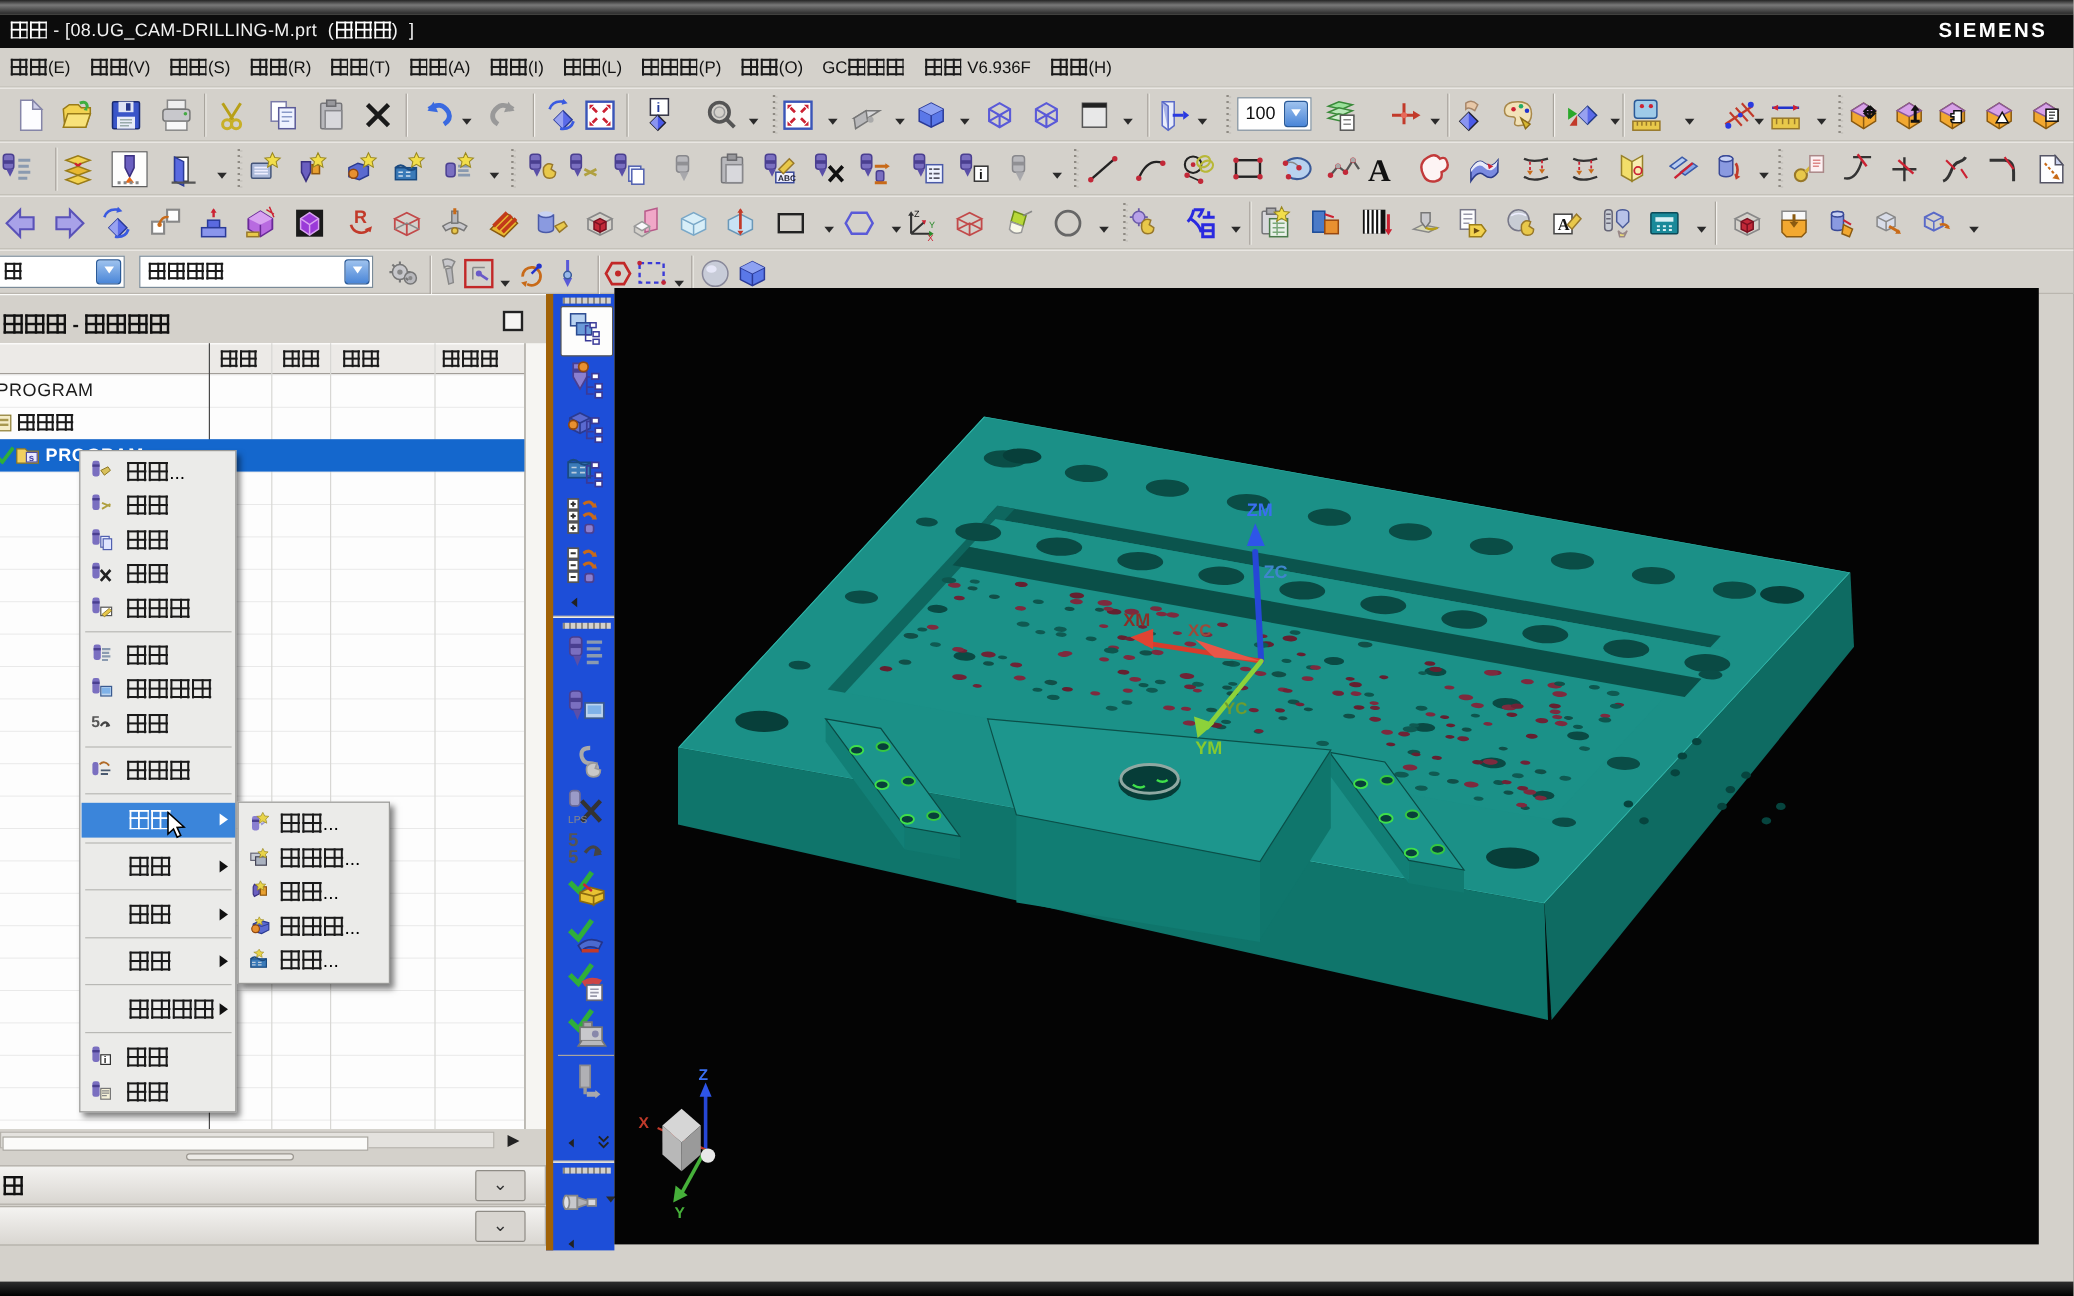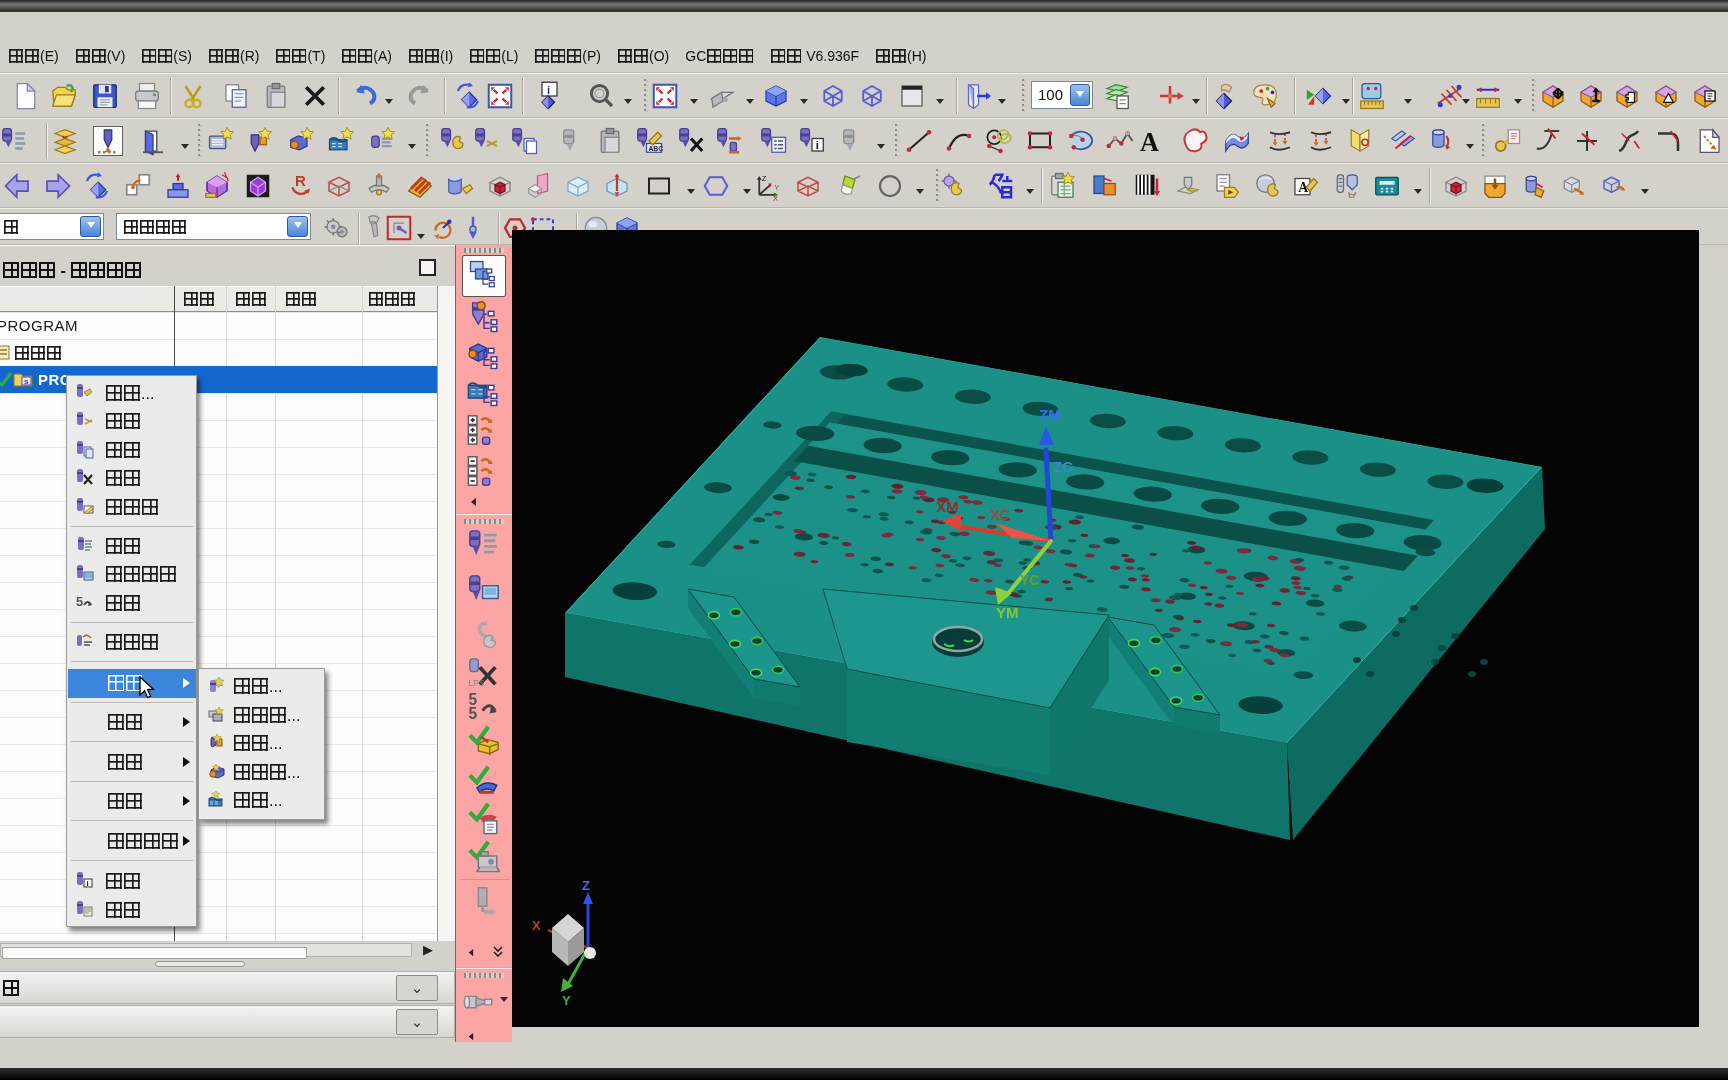--- a/index.html
+++ b/index.html
@@ -33,22 +33,22 @@
 #tb2{top:118px;height:45px}
 #tb3{top:163px;height:45px}
 #tb4{top:208px;height:37px}
 .ic{position:absolute;top:7px;width:30px;height:30px}
 #tb4 .ic{top:4px}
 .sep{position:absolute;top:4px;width:1px;height:36px;background:#a8a49d;box-shadow:1px 0 0 #f2f0ec}
 .grip{position:absolute;top:5px;width:5px;height:34px;background:repeating-linear-gradient(#8e8a83 0 2px,transparent 2px 5px) 0 0/2px 100% no-repeat, repeating-linear-gradient(#c8c5bf 0 2px,transparent 2px 5px) 2px 1px/2px 100% no-repeat}
 .car{position:absolute;width:0;height:0;border-left:4px solid transparent;border-right:4px solid transparent;border-top:5px solid #2a2a2a;top:25px}
 
 #panel{position:absolute;left:0;top:245px;width:455px;height:797px;background:#d4d1cb}
-#strip{position:absolute;left:455px;top:245px;width:57px;height:797px;background:#fca5a5;border-left:1px solid #a16207}
-#vp{position:absolute;left:512px;top:230px;width:1187px;height:797px;background:#040404}
+#strip{position:absolute;left:455px;top:245px;width:57px;height:797px;background:#1d4ed8;border-left:6px solid #a16207}
+#vp{position:absolute;left:512px;top:240px;width:1187px;height:797px;background:#040404}
 
 #status{position:absolute;left:0;top:1042px;width:1728px;height:26px;background:#d4d1cb;border-top:1px solid #f0eeea;font-size:14px;color:#111}
 #bstrip{position:absolute;left:0;top:1068px;width:1728px;height:12px;background:linear-gradient(#2e2e2e,#000)}
 
 #panel{border-top:1px solid #fbfbf9}
 #phead{position:absolute;left:0;top:8px;width:455px;height:36px;font-weight:bold;font-size:16px;color:#111}
 #pbox{position:absolute;left:419px;top:13px;width:17px;height:17px;border:2px solid #222;background:#f6f5f3}
 #thead{position:absolute;left:0;top:40px;width:437px;height:26px;background:#eceae7;border-top:1px solid #fff;border-bottom:1px solid #8f8c86;font-size:14px;color:#111}
 #tgrid{position:absolute;left:0;top:66px;width:437px;height:629px;background:#fdfdfd;
 background-image:linear-gradient(#e9e9e9 1px,transparent 1px);background-size:100% 27px}
@@ -74,20 +74,24 @@
 .arr{position:absolute;right:6px;top:9px;width:0;height:0;border-top:5px solid transparent;border-bottom:5px solid transparent;border-left:7px solid #111}
 #cmhl{position:absolute;left:1px;top:293px;width:128px;height:29px;background:#3b85da}
 .smi .tx{left:34px}
 
 .h.m{width:16px;height:16px;background-position:0 0,0 7px,0 100%,0 0,100% 0,7.5px 0}
 .h.mw{width:16px;height:16px;background-image:linear-gradient(#fff,#fff),linear-gradient(#fff,#fff),linear-gradient(#fff,#fff),linear-gradient(#fff,#fff),linear-gradient(#fff,#fff),linear-gradient(#fff,#fff)}
 </style></head>
 <body>
 <div id="page">
 <div id="grad"></div>
+<div id="title">
+      <span class="tx"><span class="h w"></span><span class="h w"></span> - [08.UG_CAM-DRILLING-M.prt &nbsp;(<span class="h w"></span><span class="h w"></span><span class="h w"></span>) &nbsp;]</span>
+      <span id="siemens">SIEMENS</span>
+    </div>
 <div id="menubar">
 <span class="mi"><span class="h"></span><span class="h"></span>(E)</span>
 <span class="mi"><span class="h"></span><span class="h"></span>(V)</span>
 <span class="mi"><span class="h"></span><span class="h"></span>(S)</span>
 <span class="mi"><span class="h"></span><span class="h"></span>(R)</span>
 <span class="mi"><span class="h"></span><span class="h"></span>(T)</span>
 <span class="mi"><span class="h"></span><span class="h"></span>(A)</span>
 <span class="mi"><span class="h"></span><span class="h"></span>(I)</span>
 <span class="mi"><span class="h"></span><span class="h"></span>(L)</span>
 <span class="mi"><span class="h"></span><span class="h"></span><span class="h"></span>(P)</span>

